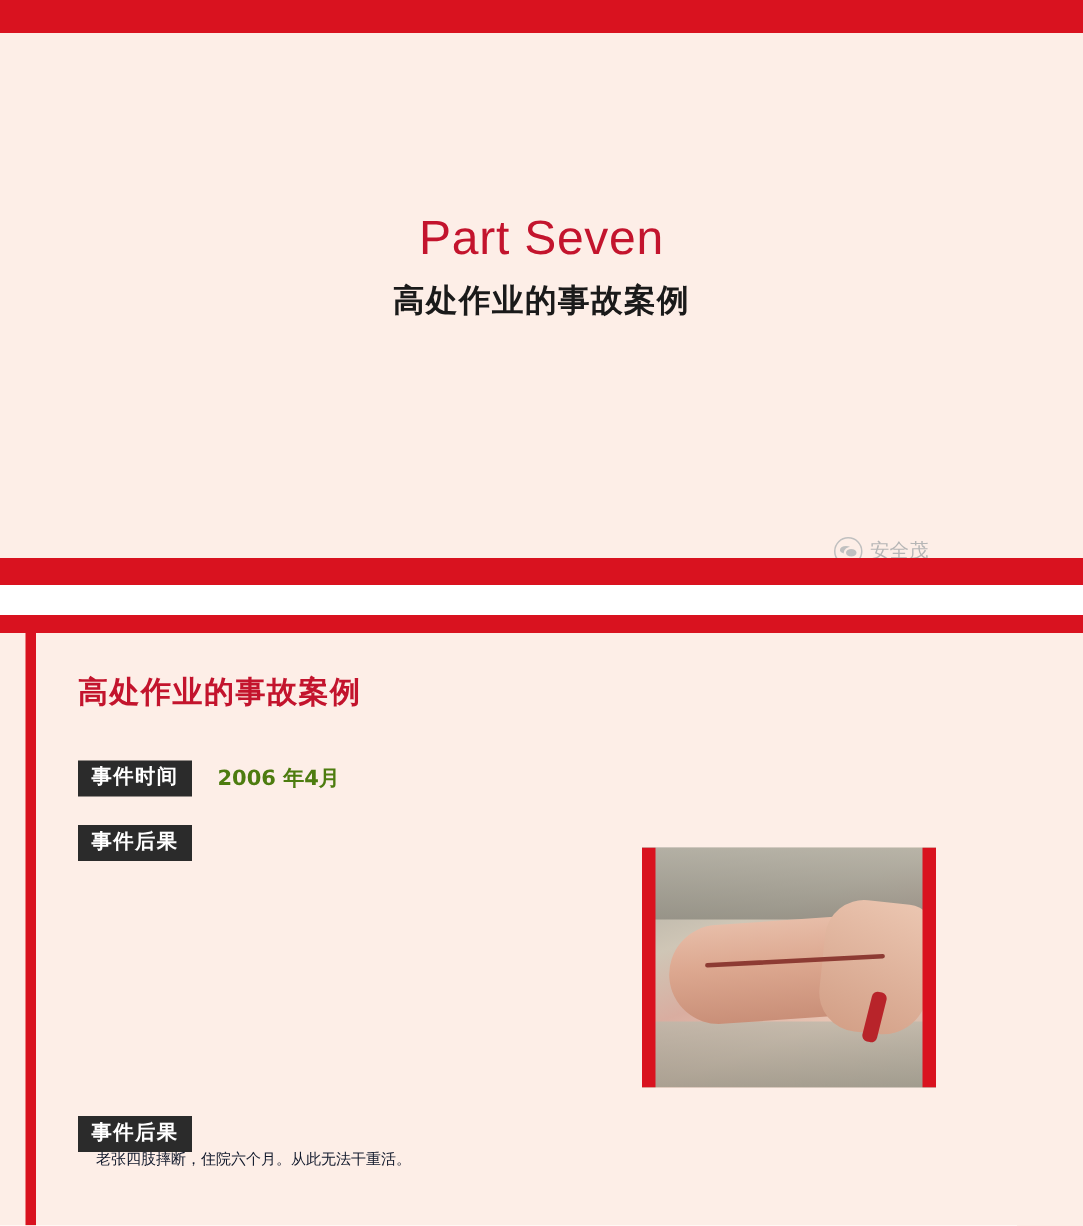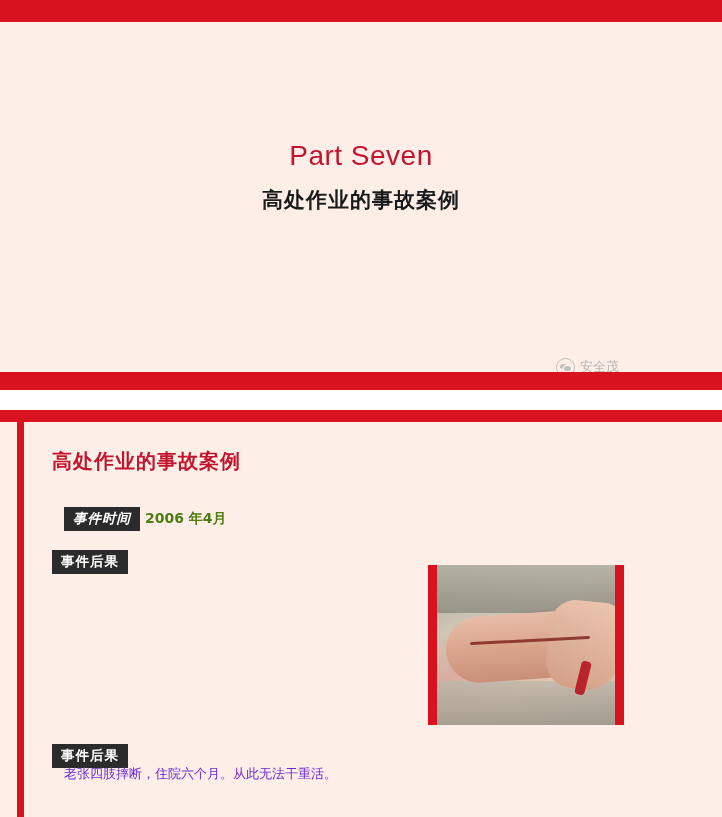--- a/index.html
+++ b/index.html
@@ -53,21 +53,21 @@
     width: 722px;
     height: 20px;
     background: #ffffff;
   }
   .slide1-title {
     position: absolute;
     left: 0;
     top: 140px;
     width: 722px;
     text-align: center;
-    font-size: 28px;
+    font-size: 32px;
     color: #c3142d;
     font-family: "Liberation Sans", sans-serif;
     letter-spacing: 0.5px;
   }
   .slide1-subtitle {
     position: absolute;
     left: 0;
     top: 186px;
     width: 722px;
     text-align: center;
@@ -159,21 +159,21 @@
     position: absolute;
     background: #2b2b2b;
     color: #ffffff;
     font-size: 13.5px;
     font-weight: bold;
     font-family: "DejaVu Sans", sans-serif;
     padding: 4px 9px 5px 9px;
     letter-spacing: 1px;
     line-height: 1.1;
   }
-  .tag-time { left: 64px; top: 97px; font-style: italic; }
+  .tag-time { left: 52px; top: 97px; }
   .tag-process { left: 52px; top: 140px; }
   .tag-result { left: 52px; top: 334px; }
 
   .time-value {
     position: absolute;
     left: 145px;
     top: 100px;
     font-size: 14px;
     color: #4d7c0f;
     font-weight: bold;
@@ -188,23 +188,23 @@
     line-height: 26px;
     color: #3a3a3a;
     font-family: "DejaVu Sans", sans-serif;
     text-align: justify;
   }
   .result-text {
     position: absolute;
     left: 64px;
     top: 352px;
     width: 400px;
-    font-size: 13px;
+    font-size: 10px;
     line-height: 24px;
-    color: #6d28d9;
+    color: #0f172a;
     font-family: "DejaVu Sans", sans-serif;
   }
 
   
   .photo {
     position: absolute;
     left: 428px;
     top: 155px;
     width: 196px;
     height: 160px;

